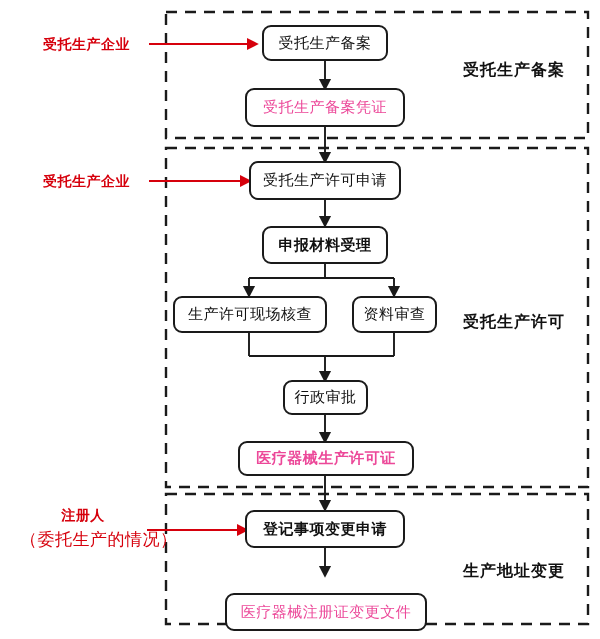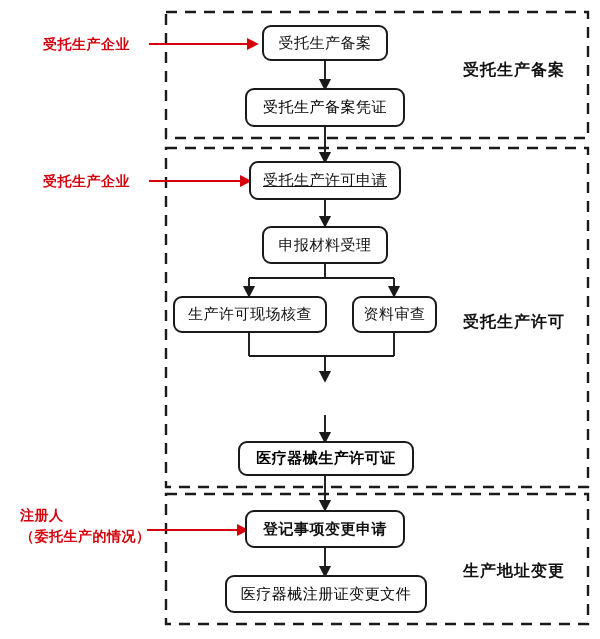--- a/index.html
+++ b/index.html
@@ -35,45 +35,45 @@
     align-items: center;
     justify-content: center;
     font-family: "Liberation Serif", "DejaVu Serif", serif;
     font-size: 15px;
     line-height: 1;
     color: #111111;
     white-space: nowrap;
     letter-spacing: 0.5px;
   }
   .node.accent {
-    color: #000000;
+    color: #ec4899;
   }
   .section-label {
     position: absolute;
     font-family: "Liberation Sans", "DejaVu Sans", sans-serif;
     font-weight: bold;
     font-size: 16px;
     color: #111111;
     white-space: nowrap;
     letter-spacing: 1px;
   }
   .actor-label {
     position: absolute;
     font-family: "Liberation Serif", "DejaVu Serif", serif;
     font-weight: bold;
     font-size: 14px;
     color: #d6000c;
     white-space: nowrap;
     letter-spacing: 0.5px;
-    text-align: left;
+    text-align: center;
   }
   .actor-label .sub {
     display: block;
-    font-weight: bold;
-    font-size: 14px;
+    font-weight: normal;
+    font-size: 17px;
     margin-top: 3px;
   }
 </style>
 </head>
 <body>
 
 <div id="flow-root">
 
   <svg class="layer" viewBox="0 0 600 639">
     <defs>
@@ -113,34 +113,35 @@
 
     <line x1="149" y1="44" x2="255" y2="44" stroke="#d6000c" stroke-width="1.9" marker-end="url(#arrowRed)"></line>
     <line x1="149" y1="181" x2="248" y2="181" stroke="#d6000c" stroke-width="1.9" marker-end="url(#arrowRed)"></line>
     <line x1="147" y1="530" x2="245" y2="530" stroke="#d6000c" stroke-width="1.9" marker-end="url(#arrowRed)"></line>
   </svg>
 
   <div class="node" style="left:262px; top:25px; width:126px; height:36px;">受托生产备案</div>
 
   <div class="node accent" style="left:245px; top:88px; width:160px; height:39px;">受托生产备案凭证</div>
 
-  <div class="node" style="left:249px; top:161px; width:152px; height:39px;text-decoration:underline;">受托生产许可申请</div>
+  <div class="node" style="left:249px; top:161px; width:152px; height:39px;">受托生产许可申请</div>
 
-  <div class="node" style="left:262px; top:226px; width:126px; height:38px;">申报材料受理</div>
+  <div class="node" style="left:262px; top:226px; width:126px; height:38px;font-weight:bold;">申报材料受理</div>
 
   <div class="node" style="left:173px; top:296px; width:154px; height:37px;">生产许可现场核查</div>
 
   <div class="node" style="left:352px; top:296px; width:85px; height:37px;">资料审查</div>
 
+  <div class="node" style="left:283px; top:380px; width:85px; height:35px;">行政审批</div>
 
   <div class="node accent" style="left:238px; top:441px; width:176px; height:35px;font-weight:bold;">医疗器械生产许可证</div>
 
   <div class="node" style="left:245px; top:510px; width:160px; height:38px;font-weight:bold;">登记事项变更申请</div>
 
-  <div class="node accent" style="left:225px; top:575px; width:202px; height:38px;">医疗器械注册证变更文件</div>
+  <div class="node accent" style="left:225px; top:593px; width:202px; height:38px;">医疗器械注册证变更文件</div>
 
   <div class="section-label" style="left:463px; top:60px;">受托生产备案</div>
 
   <div class="section-label" style="left:463px; top:312px;">受托生产许可</div>
 
   <div class="section-label" style="left:463px; top:561px;">生产地址变更</div>
 
   <div class="actor-label" style="left:43px; top:36px;">
     <span>受托生产企业</span>
   </div>

